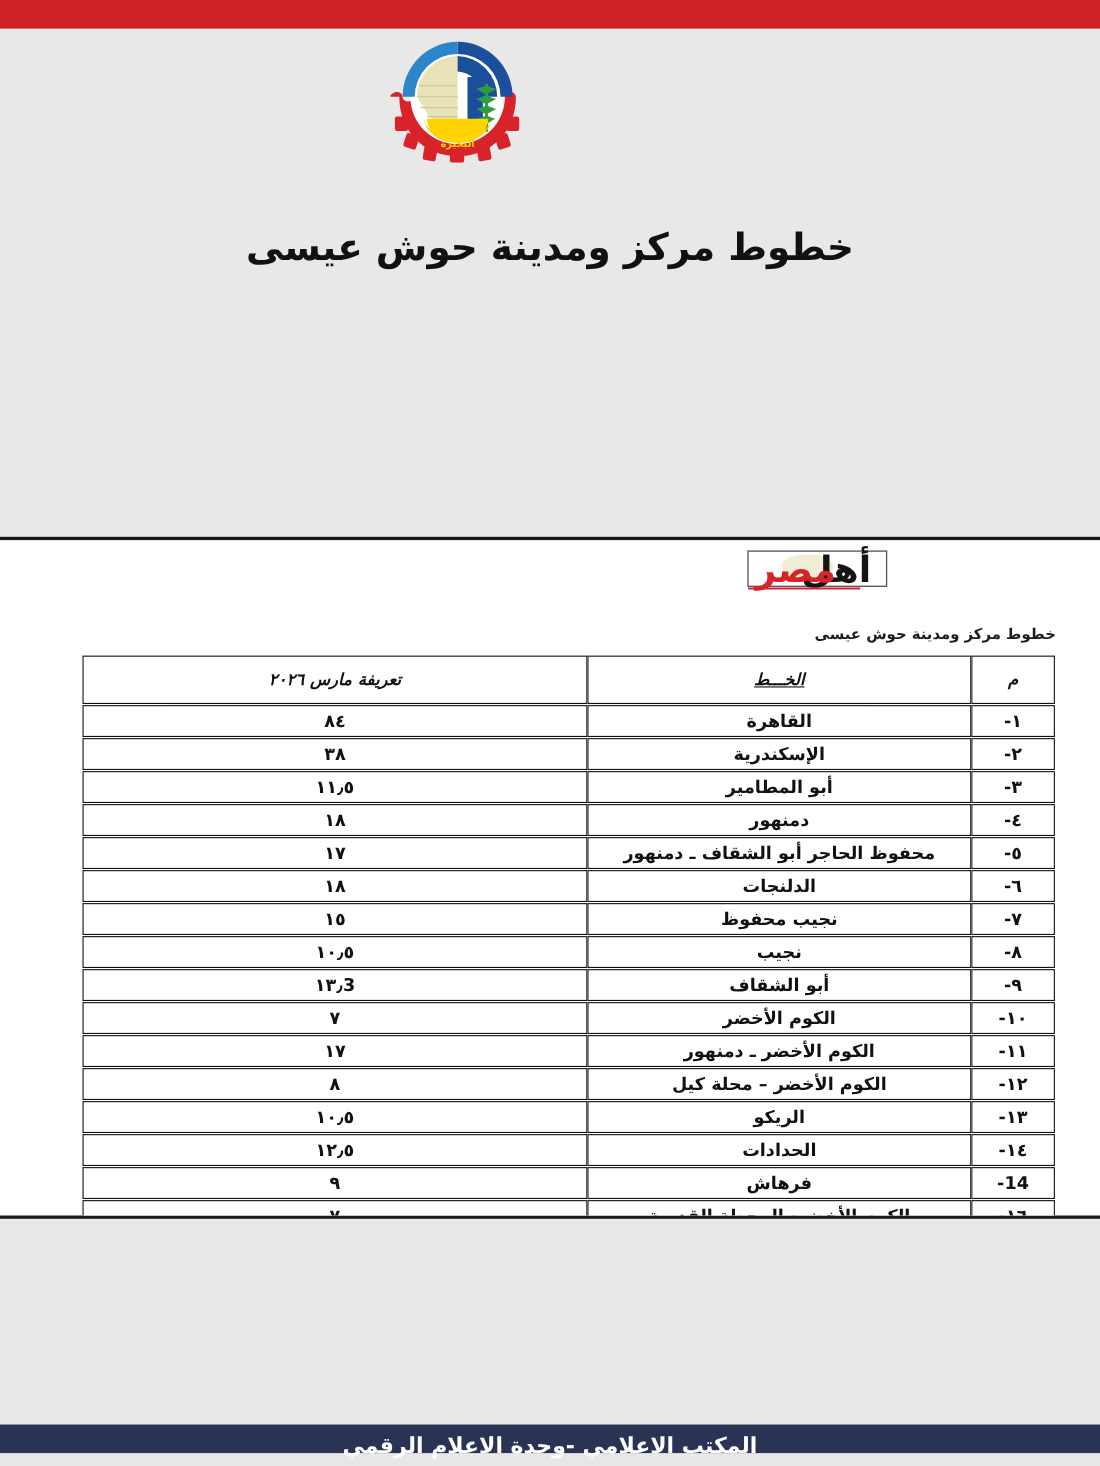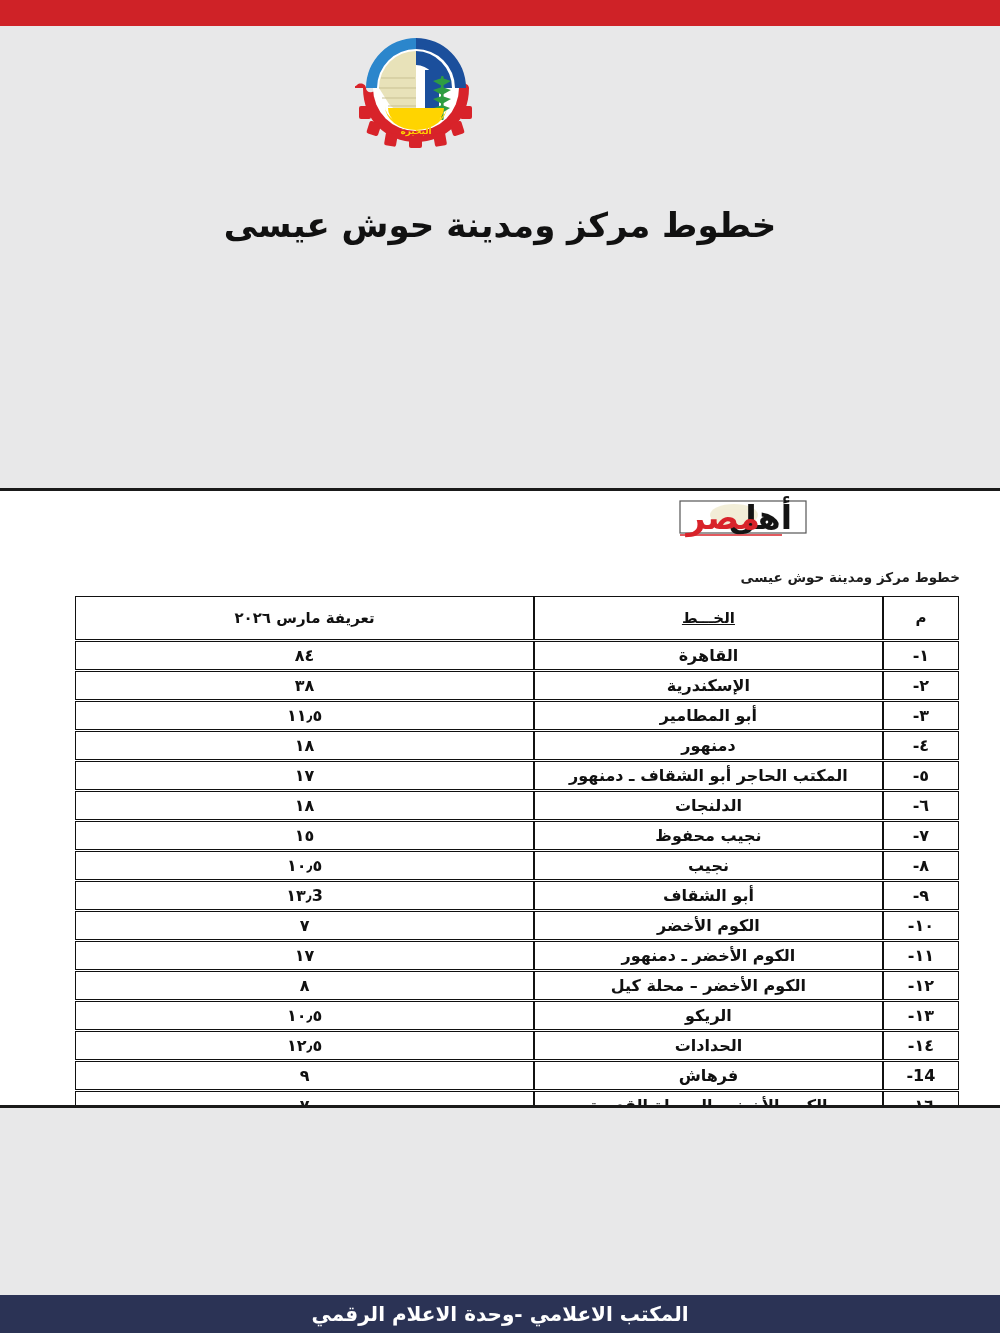--- a/index.html
+++ b/index.html
@@ -140,33 +140,34 @@
   }
   .col-no   { width: 76px; }
   .col-line { width: 348px; }
   .col-fare { width: 458px; }
 
   thead td {
     height: 42px !important;
     line-height: 42px !important;
     font-size: 15px !important;
     letter-spacing: 1px;
+    font-style: italic;
   }
   .hdr-line { text-decoration: underline; margin-left: 28px; }
 
   
   .faded { color: #4a4a4a; font-weight: bold; }
 
   
   .footer-bar {
     position: absolute;
     left: 0;
     top: 1295px;
     width: 1000px;
-    height: 38px;
+    height: 26px;
     background: #2b3355;
   }
   .footer-text {
     position: absolute;
     left: 0; top: 0;
     width: 1000px;
     height: 38px;
     line-height: 38px;
     text-align: center;
     direction: rtl;
@@ -294,21 +295,21 @@
             <td>أبو المطامير</td>
             <td>١١٫٥</td>
           </tr>
           <tr>
             <td>٤-</td>
             <td>دمنهور</td>
             <td>١٨</td>
           </tr>
           <tr>
             <td>٥-</td>
-            <td>المكتب الحاجر أبو الشقاف ـ دمنهور</td>
+            <td>محفوظ الحاجر أبو الشقاف ـ دمنهور</td>
             <td>١٧</td>
           </tr>
           <tr>
             <td>٦-</td>
             <td>الدلنجات</td>
             <td>١٨</td>
           </tr>
           <tr>
             <td>٧-</td>
             <td>نجيب محفوظ</td>

